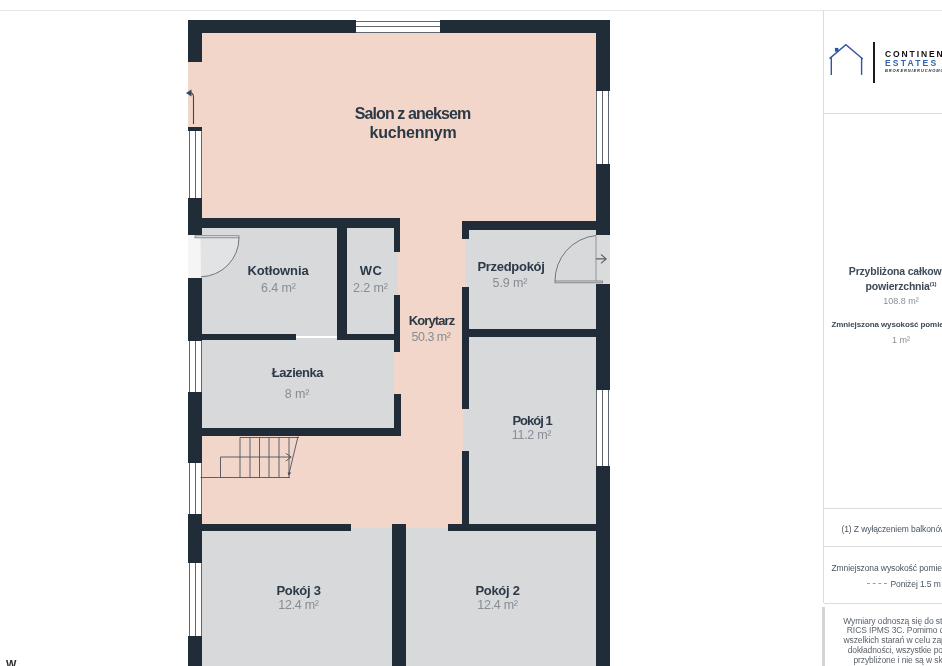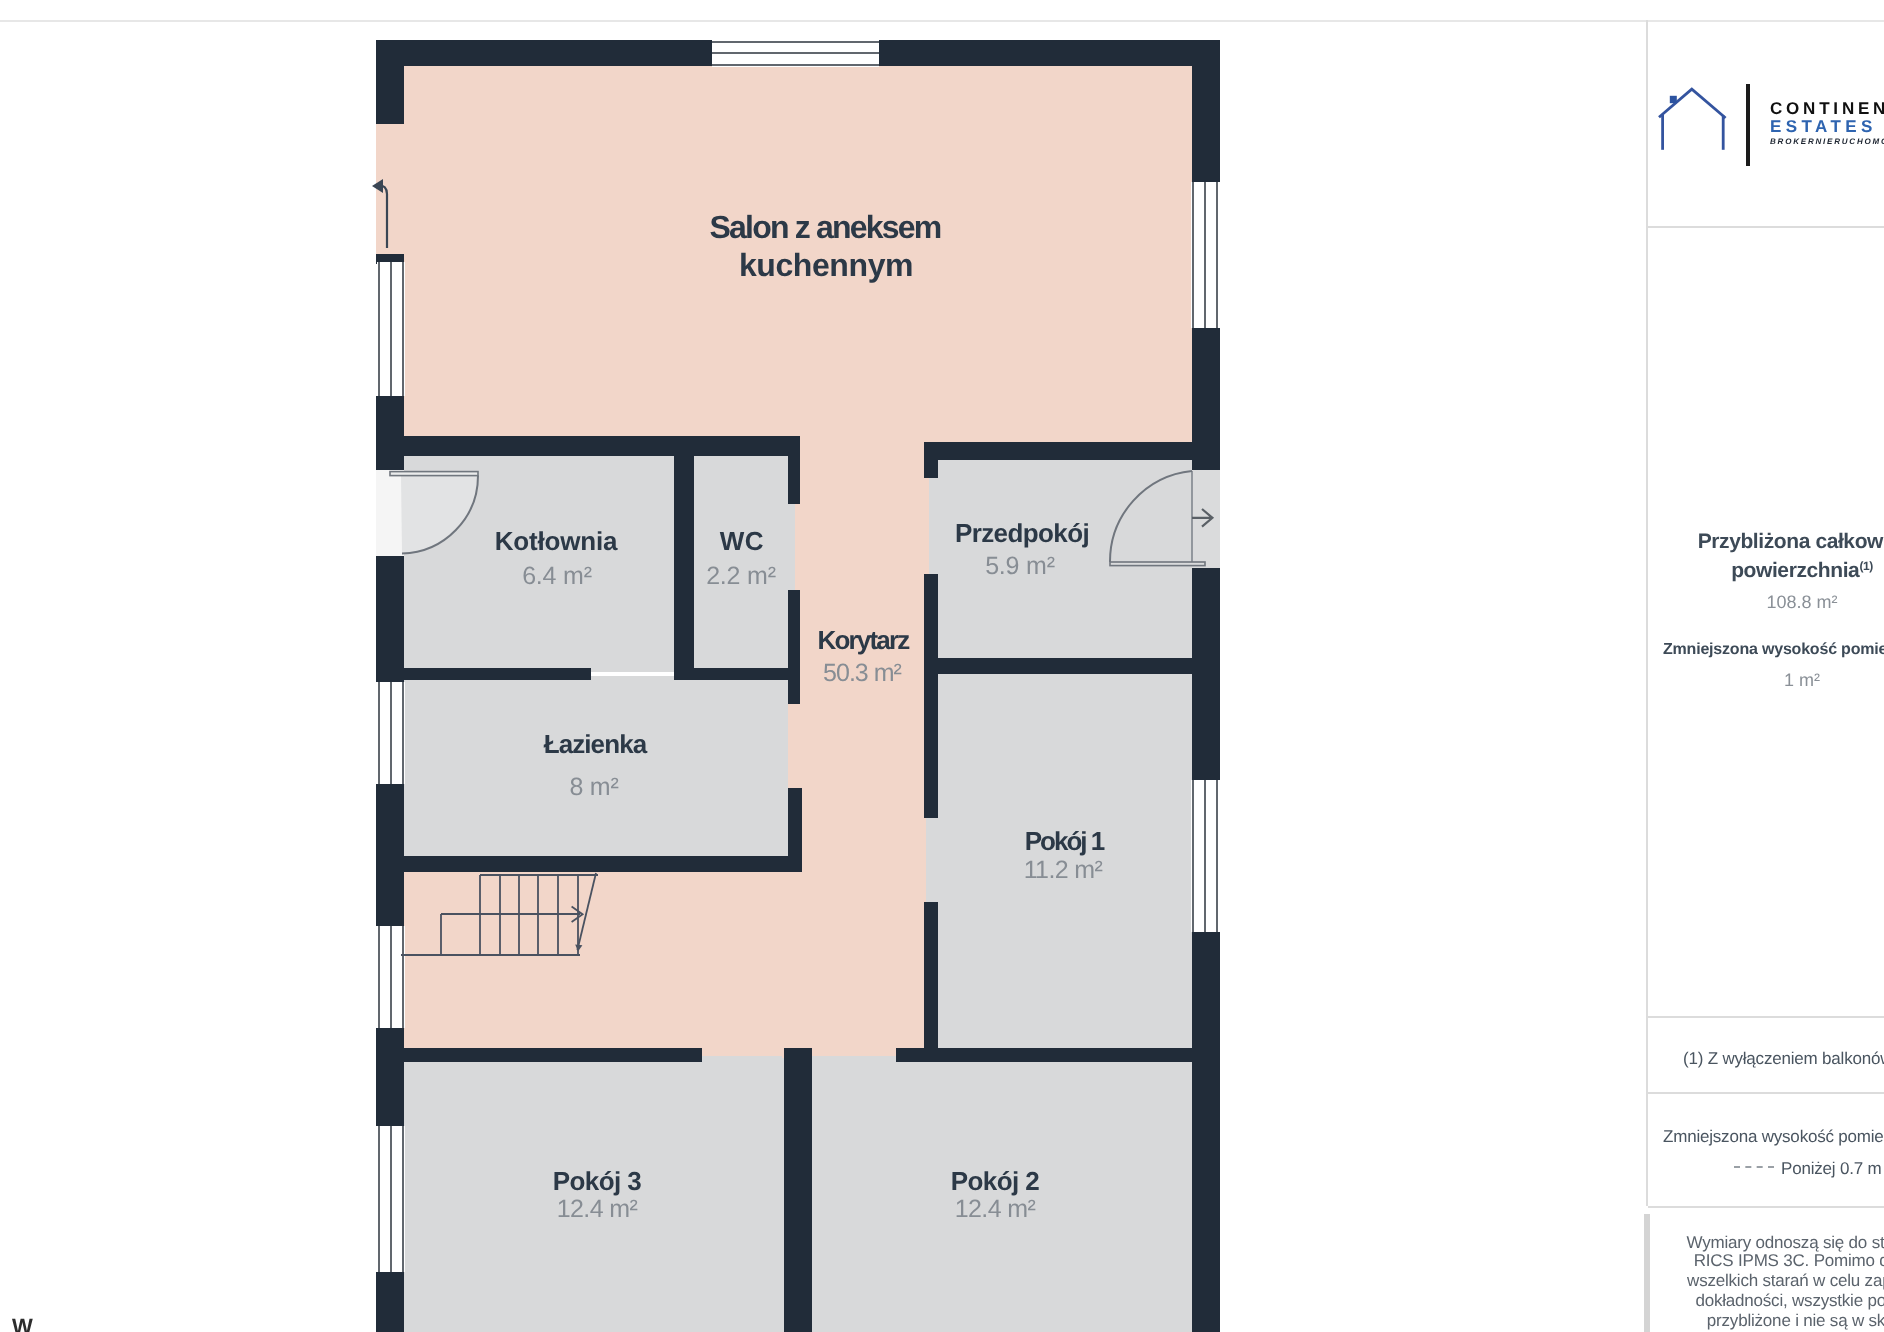--- a/index.html
+++ b/index.html
@@ -277,19 +277,19 @@
 <div class="abs" style="left:831.5px;top:320px;font-size:8px;font-weight:bold;color:#3d4a57;letter-spacing:-0.1px;white-space:nowrap;">Zmniejszona wysokość pomieszczenia</div>
 
 <div class="abs" style="left:801px;top:334.5px;width:200px;text-align:center;font-size:9px;color:#8a9097;">1 m²</div>
 
 <div class="abs" style="left:841.5px;top:524px;font-size:8.5px;color:#4a5560;letter-spacing:-0.1px;white-space:nowrap;">(1) Z wyłączeniem balkonów i tarasów</div>
 
 <div class="abs" style="left:831.5px;top:563px;font-size:8.5px;color:#4a5560;letter-spacing:-0.1px;white-space:nowrap;">Zmniejszona wysokość pomieszczenia</div>
 
 <div class="abs" style="left:866.5px;top:583px;width:20px;height:0;border-top:1.5px dashed #9aa0a6;"></div>
 
-<div class="abs" style="left:890.5px;top:579px;font-size:8.5px;color:#4a5560;letter-spacing:-0.1px;white-space:nowrap;">Poniżej 0.7 m</div>
+<div class="abs" style="left:890.5px;top:579px;font-size:8.5px;color:#4a5560;letter-spacing:-0.1px;white-space:nowrap;">Poniżej 1.5 m</div>
 
 <div class="abs" style="left:822px;top:607px;width:2.5px;height:59px;background:#d4d4d4;"></div>
 
 <div class="abs" style="left:791px;top:616.5px;width:240px;text-align:center;font-size:8.5px;line-height:9.9px;letter-spacing:-0.1px;color:#5b636c;">Wymiary odnoszą się do standardów<br>RICS IPMS 3C. Pomimo dołożenia<br>wszelkich starań w celu zapewnienia<br>dokładności, wszystkie pomiary są<br>przybliżone i nie są w skali. Ten<br>plan piętra służy wyłącznie</div>
 
 <div class="abs" style="left:6px;top:658px;font-size:11px;font-weight:bold;color:#2d2d2d;">W</div>
 
 </body></html>

